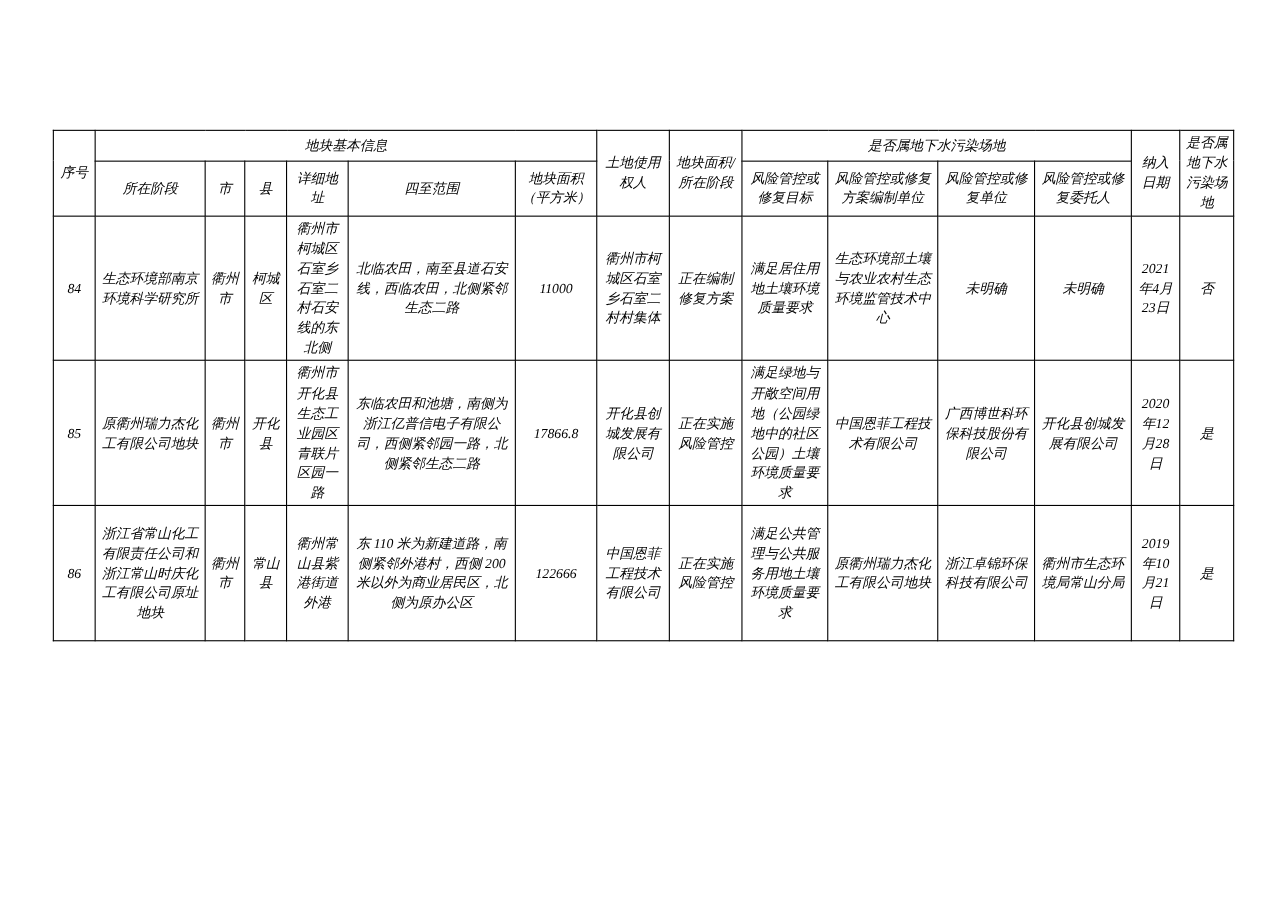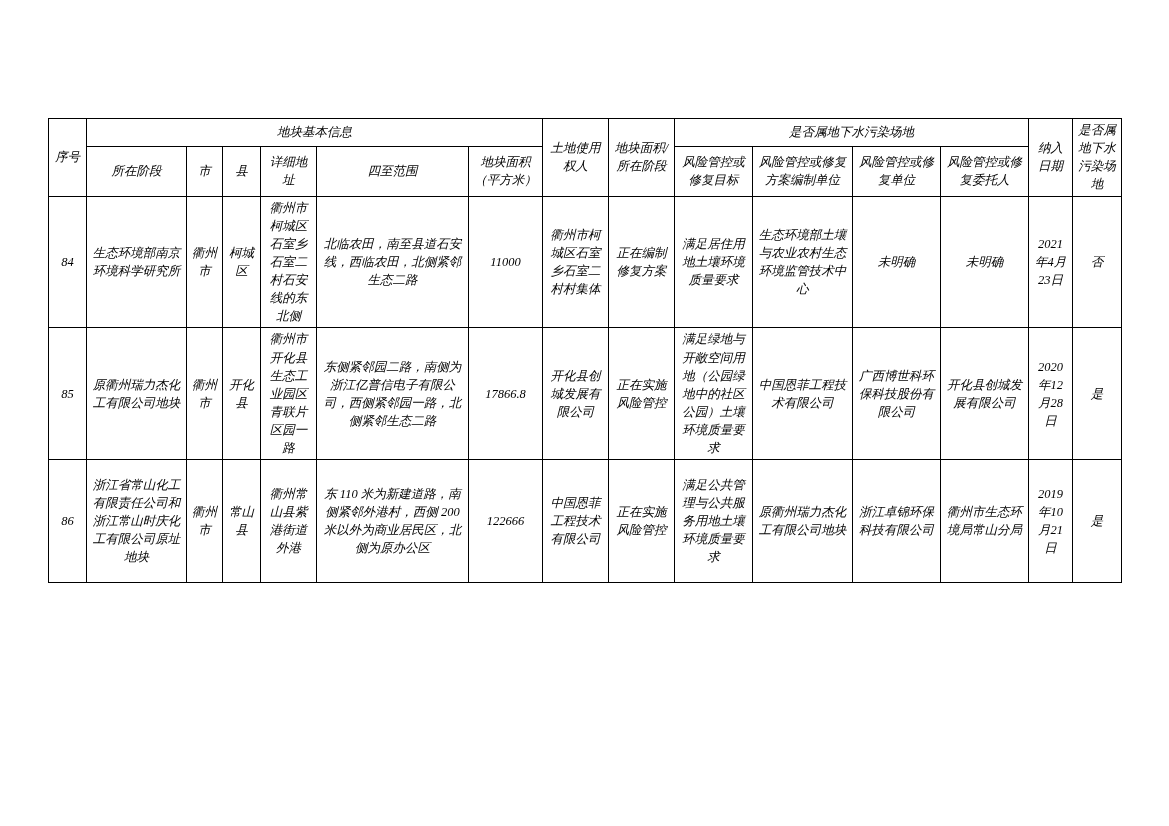--- a/index.html
+++ b/index.html
@@ -140,21 +140,21 @@
           <td>2021年4月23日</td>
           <td>否</td>
         </tr>
 
         <tr class="body-row tall-85">
           <td class="num-cell">85</td>
           <td>原衢州瑞力杰化工有限公司地块</td>
           <td>衢州市</td>
           <td>开化县</td>
           <td>衢州市开化县生态工业园区青联片区园一路</td>
-          <td>东侧紧邻园二路，南侧为浙江亿普信电子有限公司，西侧紧邻园一路，北侧紧邻生态二路</td>
+          <td>东临农田和池塘，南侧为浙江亿普信电子有限公司，西侧紧邻园一路，北侧紧邻生态二路</td>
           <td class="num-cell">17866.8</td>
           <td>开化县创城发展有限公司</td>
           <td>正在实施风险管控</td>
           <td>满足绿地与开敞空间用地（公园绿地中的社区公园）土壤环境质量要求</td>
           <td>中国恩菲工程技术有限公司</td>
           <td>广西博世科环保科技股份有限公司</td>
           <td>开化县创城发展有限公司</td>
           <td>2020年12月28日</td>
           <td>是</td>
         </tr>

